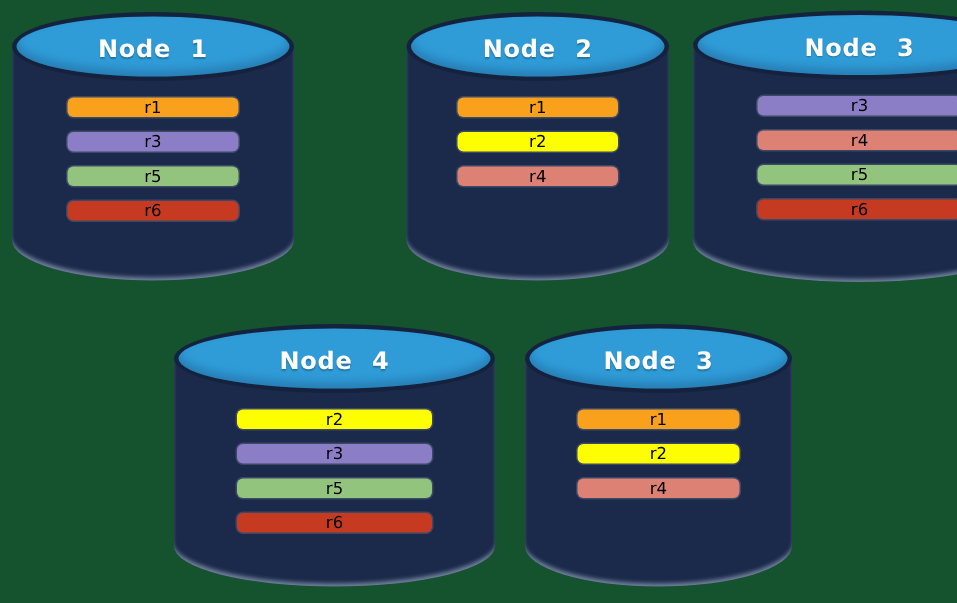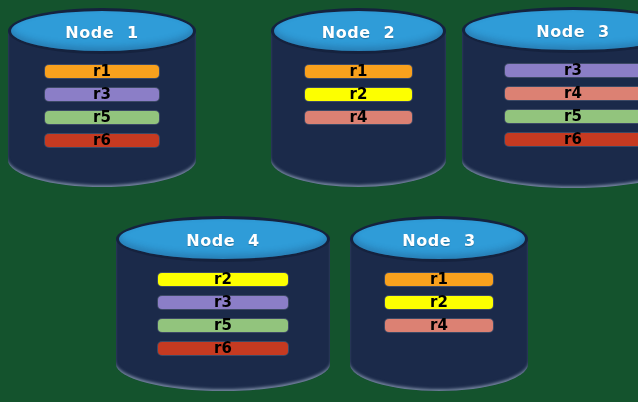--- a/index.html
+++ b/index.html
@@ -60,22 +60,22 @@
     gap: 10px;
   }
   .bar {
     width: 61%;
     height: 13px;
     border-radius: 4px;
     display: flex;
     align-items: center;
     justify-content: center;
     color: #000000;
-    font-weight: bold;
-    font-size: 15px;
+    font-weight: normal;
+    font-size: 11px;
     line-height: 13px;
     box-shadow: 0 0 0 1px rgba(255,255,255,0.15);
   }
 
   
   #node-0 { left: 8px;   top: 8px;   width: 188px; height: 179px; }
   #node-1 { left: 233px; top: 8px;   width: 175px; height: 179px; margin-left: 38px; }
   #node-2 { left: 462px; top: 7px;   width: 222px; height: 181px; text-align: right; }
   #node-3 { left: 116px; top: 216px; width: 190px; height: 175px; padding-left: 24px; }
   #node-4 { left: 350px; top: 216px; width: 178px; height: 175px; }

